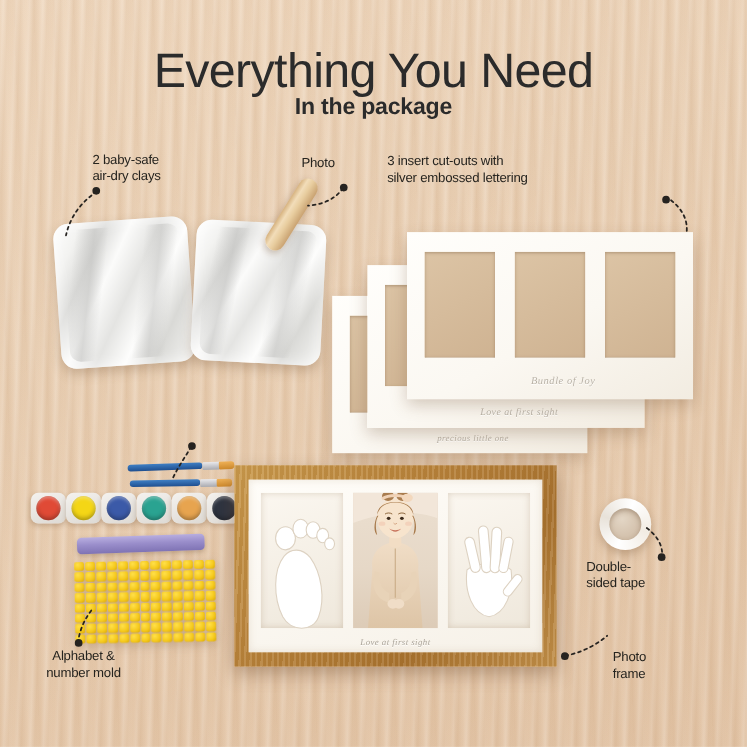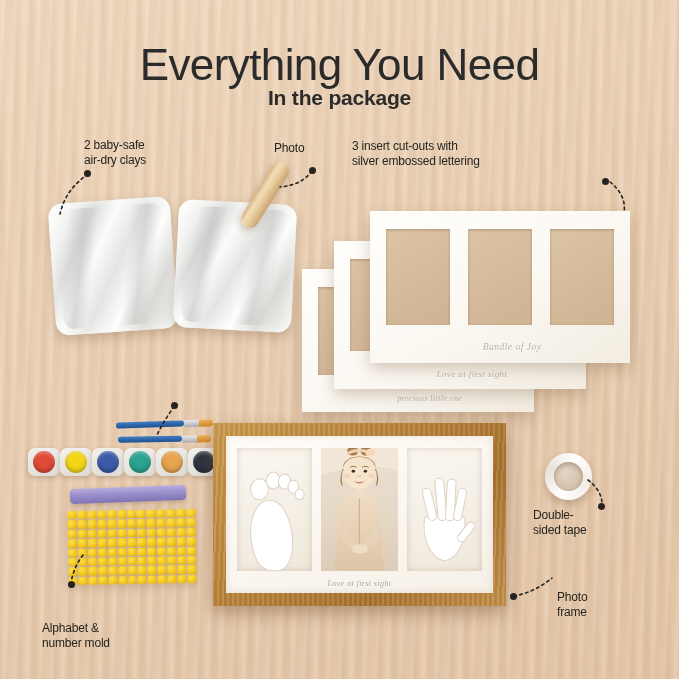--- a/index.html
+++ b/index.html
@@ -45,21 +45,21 @@
     font-size:12px;
     line-height:1.22;
     white-space:pre-line;
     letter-spacing:-0.2px;
   }
   .lbl-clay     { left:84px;  top:138px; }
   .lbl-roller   { left:274px; top:141px; }
   .lbl-inserts  { left:352px; top:139px; }
   .lbl-paint    { left:44px;  top:356px; }
   .lbl-tape     { left:533px; top:508px; }
-  .lbl-alpha    { left:42px;  top:621px; }
+  .lbl-alpha    { left:42px;  top:589px;text-align:center; }
   .lbl-frame    { left:557px; top:590px; }
 
   
   .leader { position:absolute; pointer-events:none; }
   .dot {
     position:absolute; width:7px; height:7px; border-radius:50%;
     background:#262320;
   }
 
   

